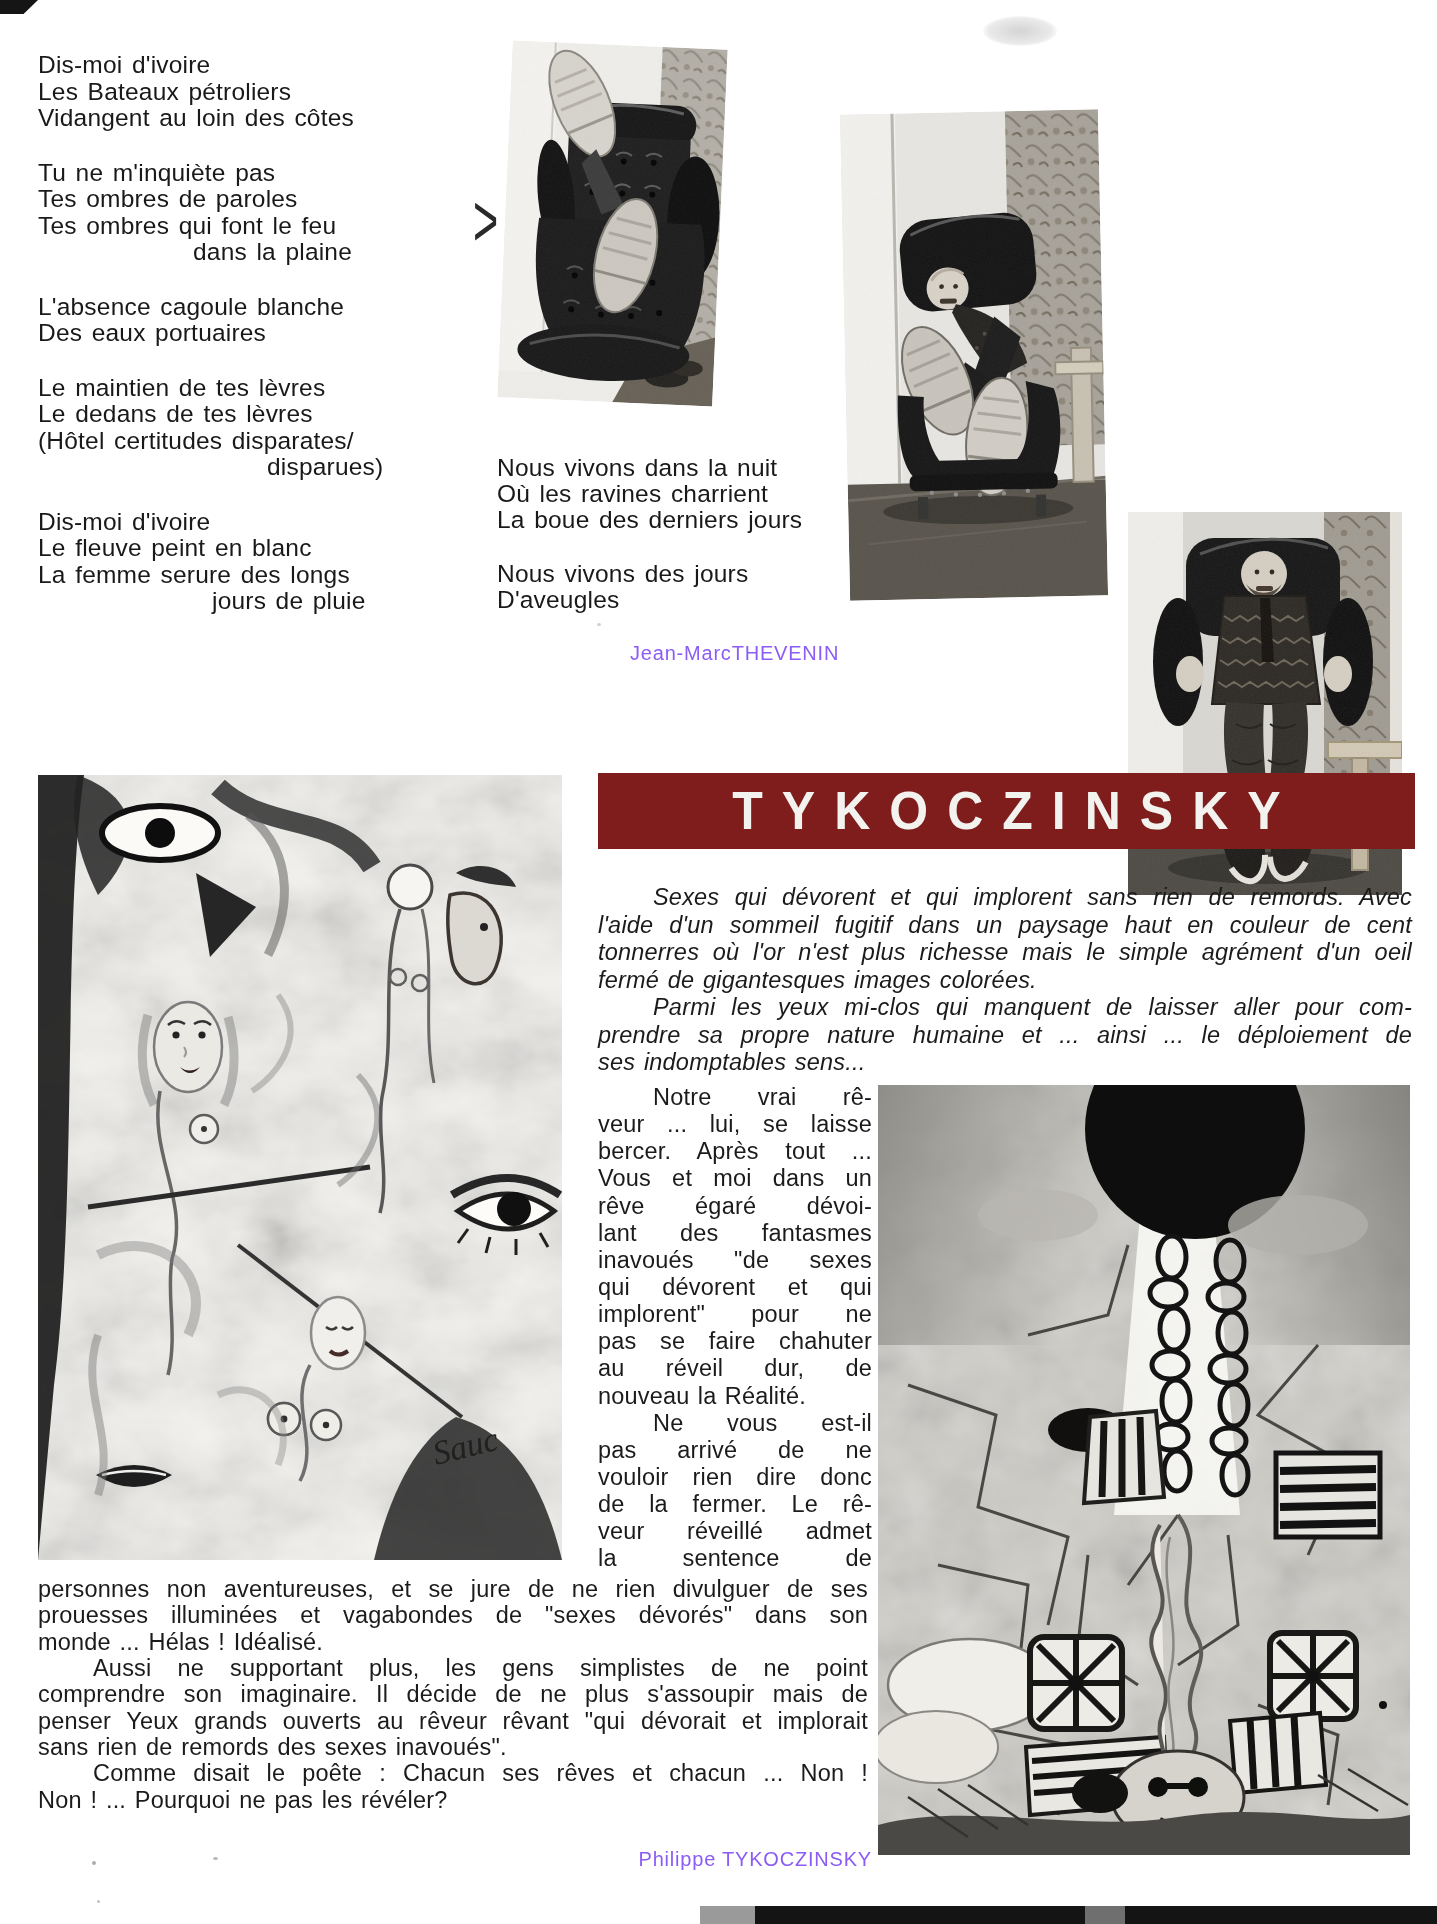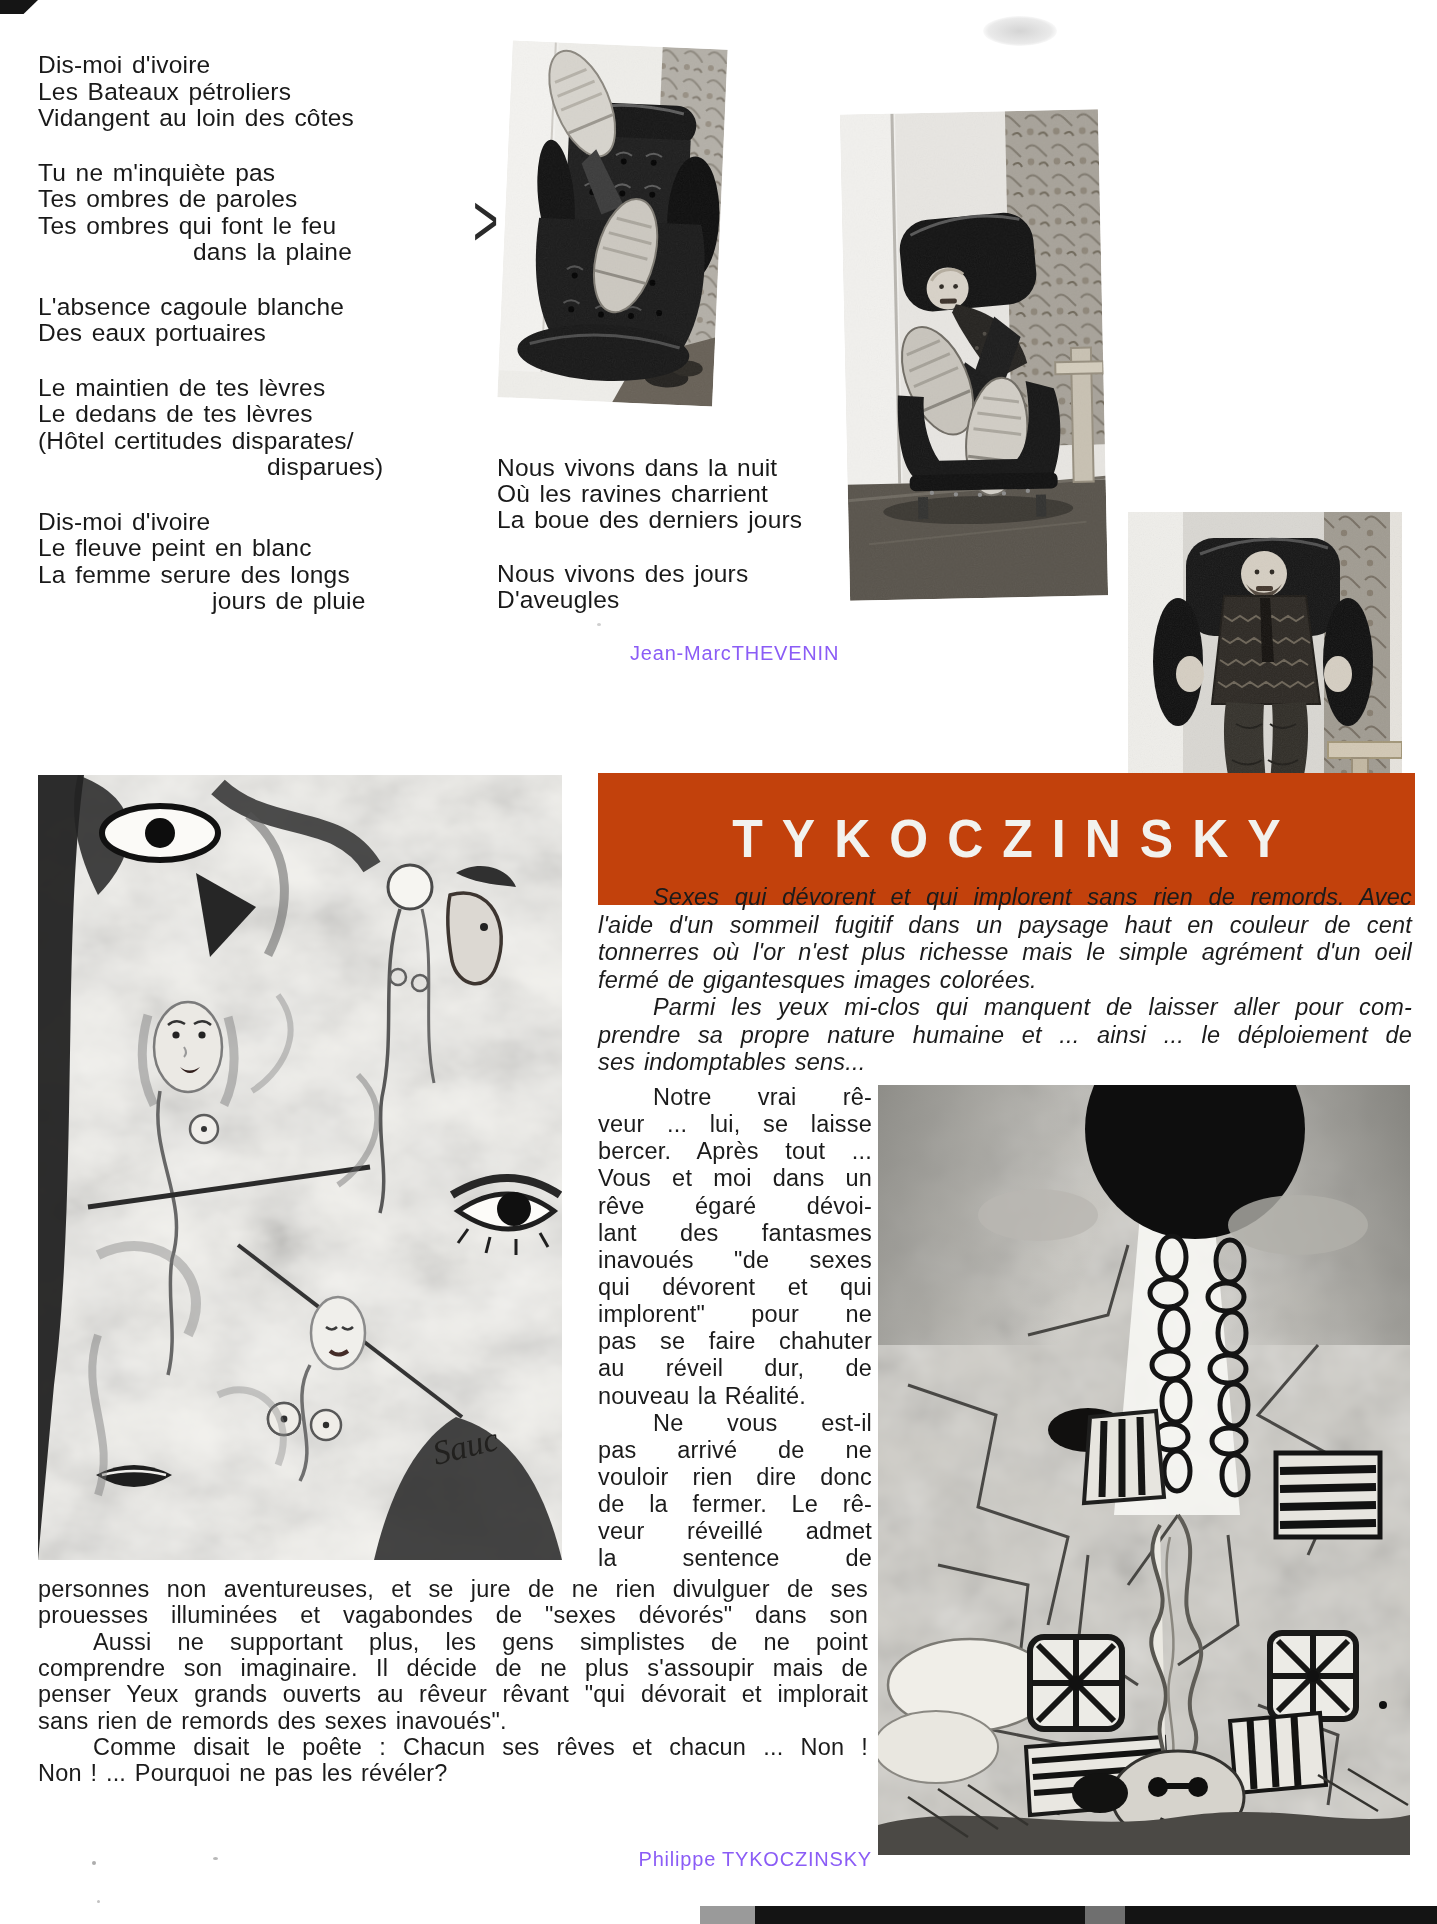--- a/index.html
+++ b/index.html
@@ -10,21 +10,21 @@
   .poem{font-size:24.5px;line-height:26.5px;letter-spacing:.2px;word-spacing:2.5px;color:#191919;}
   .stanza{margin:0 0 28px 0;}
   
   .bline{display:block;white-space:nowrap;}
   .jl{white-space:normal;text-align:justify;text-align-last:justify;}
   #article-top .bline{width:814px;height:27.5px;line-height:27.5px;font-size:23.5px;letter-spacing:.2px;word-spacing:2px;font-style:italic;}
   #narrow-col .bline{width:274px;height:27.15px;line-height:27.15px;font-size:23.5px;letter-spacing:.2px;word-spacing:1.5px;}
   #bottom-block .bline{width:830px;height:26.35px;line-height:26.35px;font-size:23.5px;letter-spacing:.2px;word-spacing:2px;}
   .sig{font-size:20px;letter-spacing:.8px;color:#8b5cf6;}
   
-  #banner{left:598px;top:773px;width:817px;height:132px;background:#c2410c;display:flex;align-items:center;justify-content:center;}
+  #banner{left:598px;top:773px;width:817px;height:76px;background:#7f1d1d;display:flex;align-items:center;justify-content:center;}
   #banner span{color:#f2f2ee;font-weight:700;font-size:50px;letter-spacing:19px;padding-left:19px;
                transform:scaleY(1.08);white-space:nowrap;}
   
   #arrow{left:468px;top:186px;font-size:60px;font-weight:300;color:#2a2a2a;transform:scaleX(.72) scaleY(1.25);}
   
   .ph{overflow:hidden;}
   svg{display:block;}
   
   #mark-tl{left:0;top:0;width:38px;height:14px;background:#151515;clip-path:polygon(0 0,100% 0,62% 100%,0 100%);}
   #smudge{left:983px;top:16px;width:74px;height:30px;border-radius:50%;
@@ -535,20 +535,21 @@
           <line x1="90" y1="700" x2="150" y2="740"></line>
           <line x1="440" y1="690" x2="500" y2="726"></line>
           <line x1="470" y1="684" x2="530" y2="720"></line>
         </g>
     </svg>
   </div>
 
   <div class="abs" id="bottom-block" style="left:38px;top:1576px;width:830px;">
       <div class="bline jl">personnes non aventureuses, et se jure de ne rien divulguer de ses</div>
       <div class="bline jl">prouesses illuminées et vagabondes de "sexes dévorés" dans son</div>
+      <div class="bline">monde ... Hélas ! Idéalisé.</div>
       <div class="bline jl" style="text-indent: 55px;">Aussi ne supportant plus, les gens simplistes de ne point</div>
       <div class="bline jl">comprendre son imaginaire. Il décide de ne plus s'assoupir mais de</div>
       <div class="bline jl">penser Yeux grands ouverts au rêveur rêvant "qui dévorait et implorait</div>
       <div class="bline">sans rien de remords des sexes inavoués".</div>
       <div class="bline jl" style="text-indent: 55px;">Comme disait le poête : Chacun ses rêves et chacun ... Non !</div>
       <div class="bline">Non ! ... Pourquoi ne pas les révéler?</div>
     </div>
   <div class="abs sig" style="left:597px;top:1848px;width:275px;text-align:right;">Philippe TYKOCZINSKY</div>
 
   <div class="abs" id="bottom-bar"></div>

